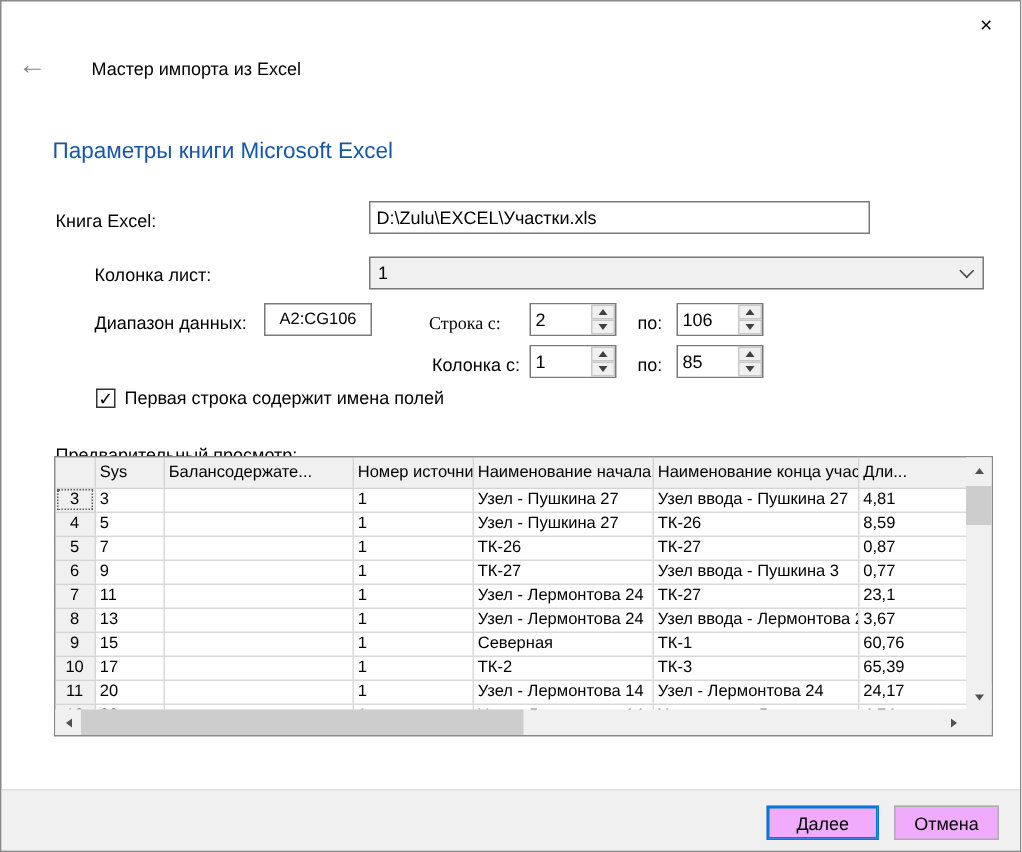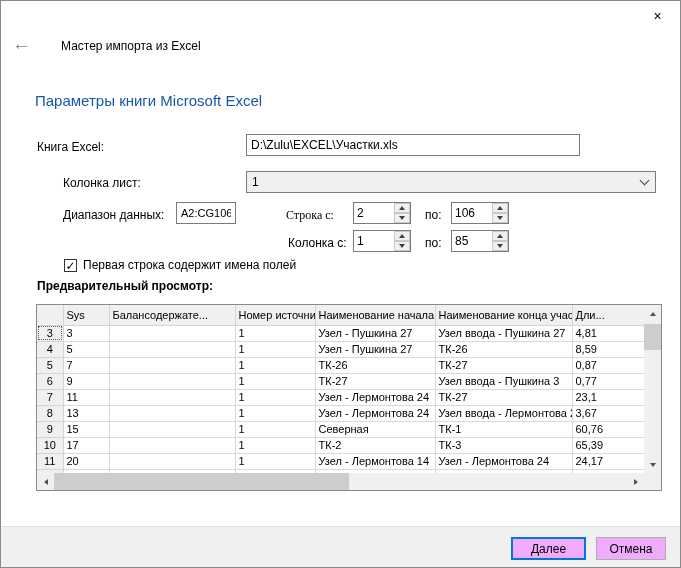--- a/index.html
+++ b/index.html
@@ -127,21 +127,21 @@
 
   <span class="lbl" style="left:62px; top:175px;">Колонка лист:</span>
   <div class="combo">
     <span>1</span>
     <span class="chev-wrap">
         <span class="chev"></span>
       </span>
   </div>
 
   <span class="lbl" style="left:62px; top:207px;">Диапазон данных:</span>
-  <input class="txt" style="left: 175px; top: 201px; width: 60px; font-size: 11px; text-align: center;" value="A2:CG106">
+  <input class="txt" style="left: 175px; top: 201px; width: 72px; font-size: 11px; text-align: center;" value="A2:CG106">
 
   <span class="lbl" style="left:285px; top:207px;font-family:Liberation Serif, serif;">Строка с:</span>
   <div class="spin" style="left:352px; top:201px;">
     <input value="2" style="">
     <button class="spin-btn up">
         <span class="tri-up"></span>
       </button>
     <button class="spin-btn down">
         <span class="tri-down"></span>
       </button>
@@ -176,21 +176,21 @@
     <button class="spin-btn down">
         <span class="tri-down"></span>
       </button>
   </div>
 
   <div class="cb-row">
     <span class="cb-box"><span>✓</span></span>
     <span>Первая строка содержит имена полей</span>
   </div>
 
-  <span class="lbl" style="left:36px; top:278px;font-weight:bold;">Предварительный просмотр:</span>
+  <span class="lbl" style="left:36px; top:295px;">Предварительный просмотр:</span>
 
   <div class="tbl-wrap">
     <div class="tbl-viewport">
       <table class="grid">
         <colgroup>
           <col style="width:26px">
             <col style="width:46px">
             <col style="width:126px">
           <col style="width:80px">
             <col style="width:120px">

